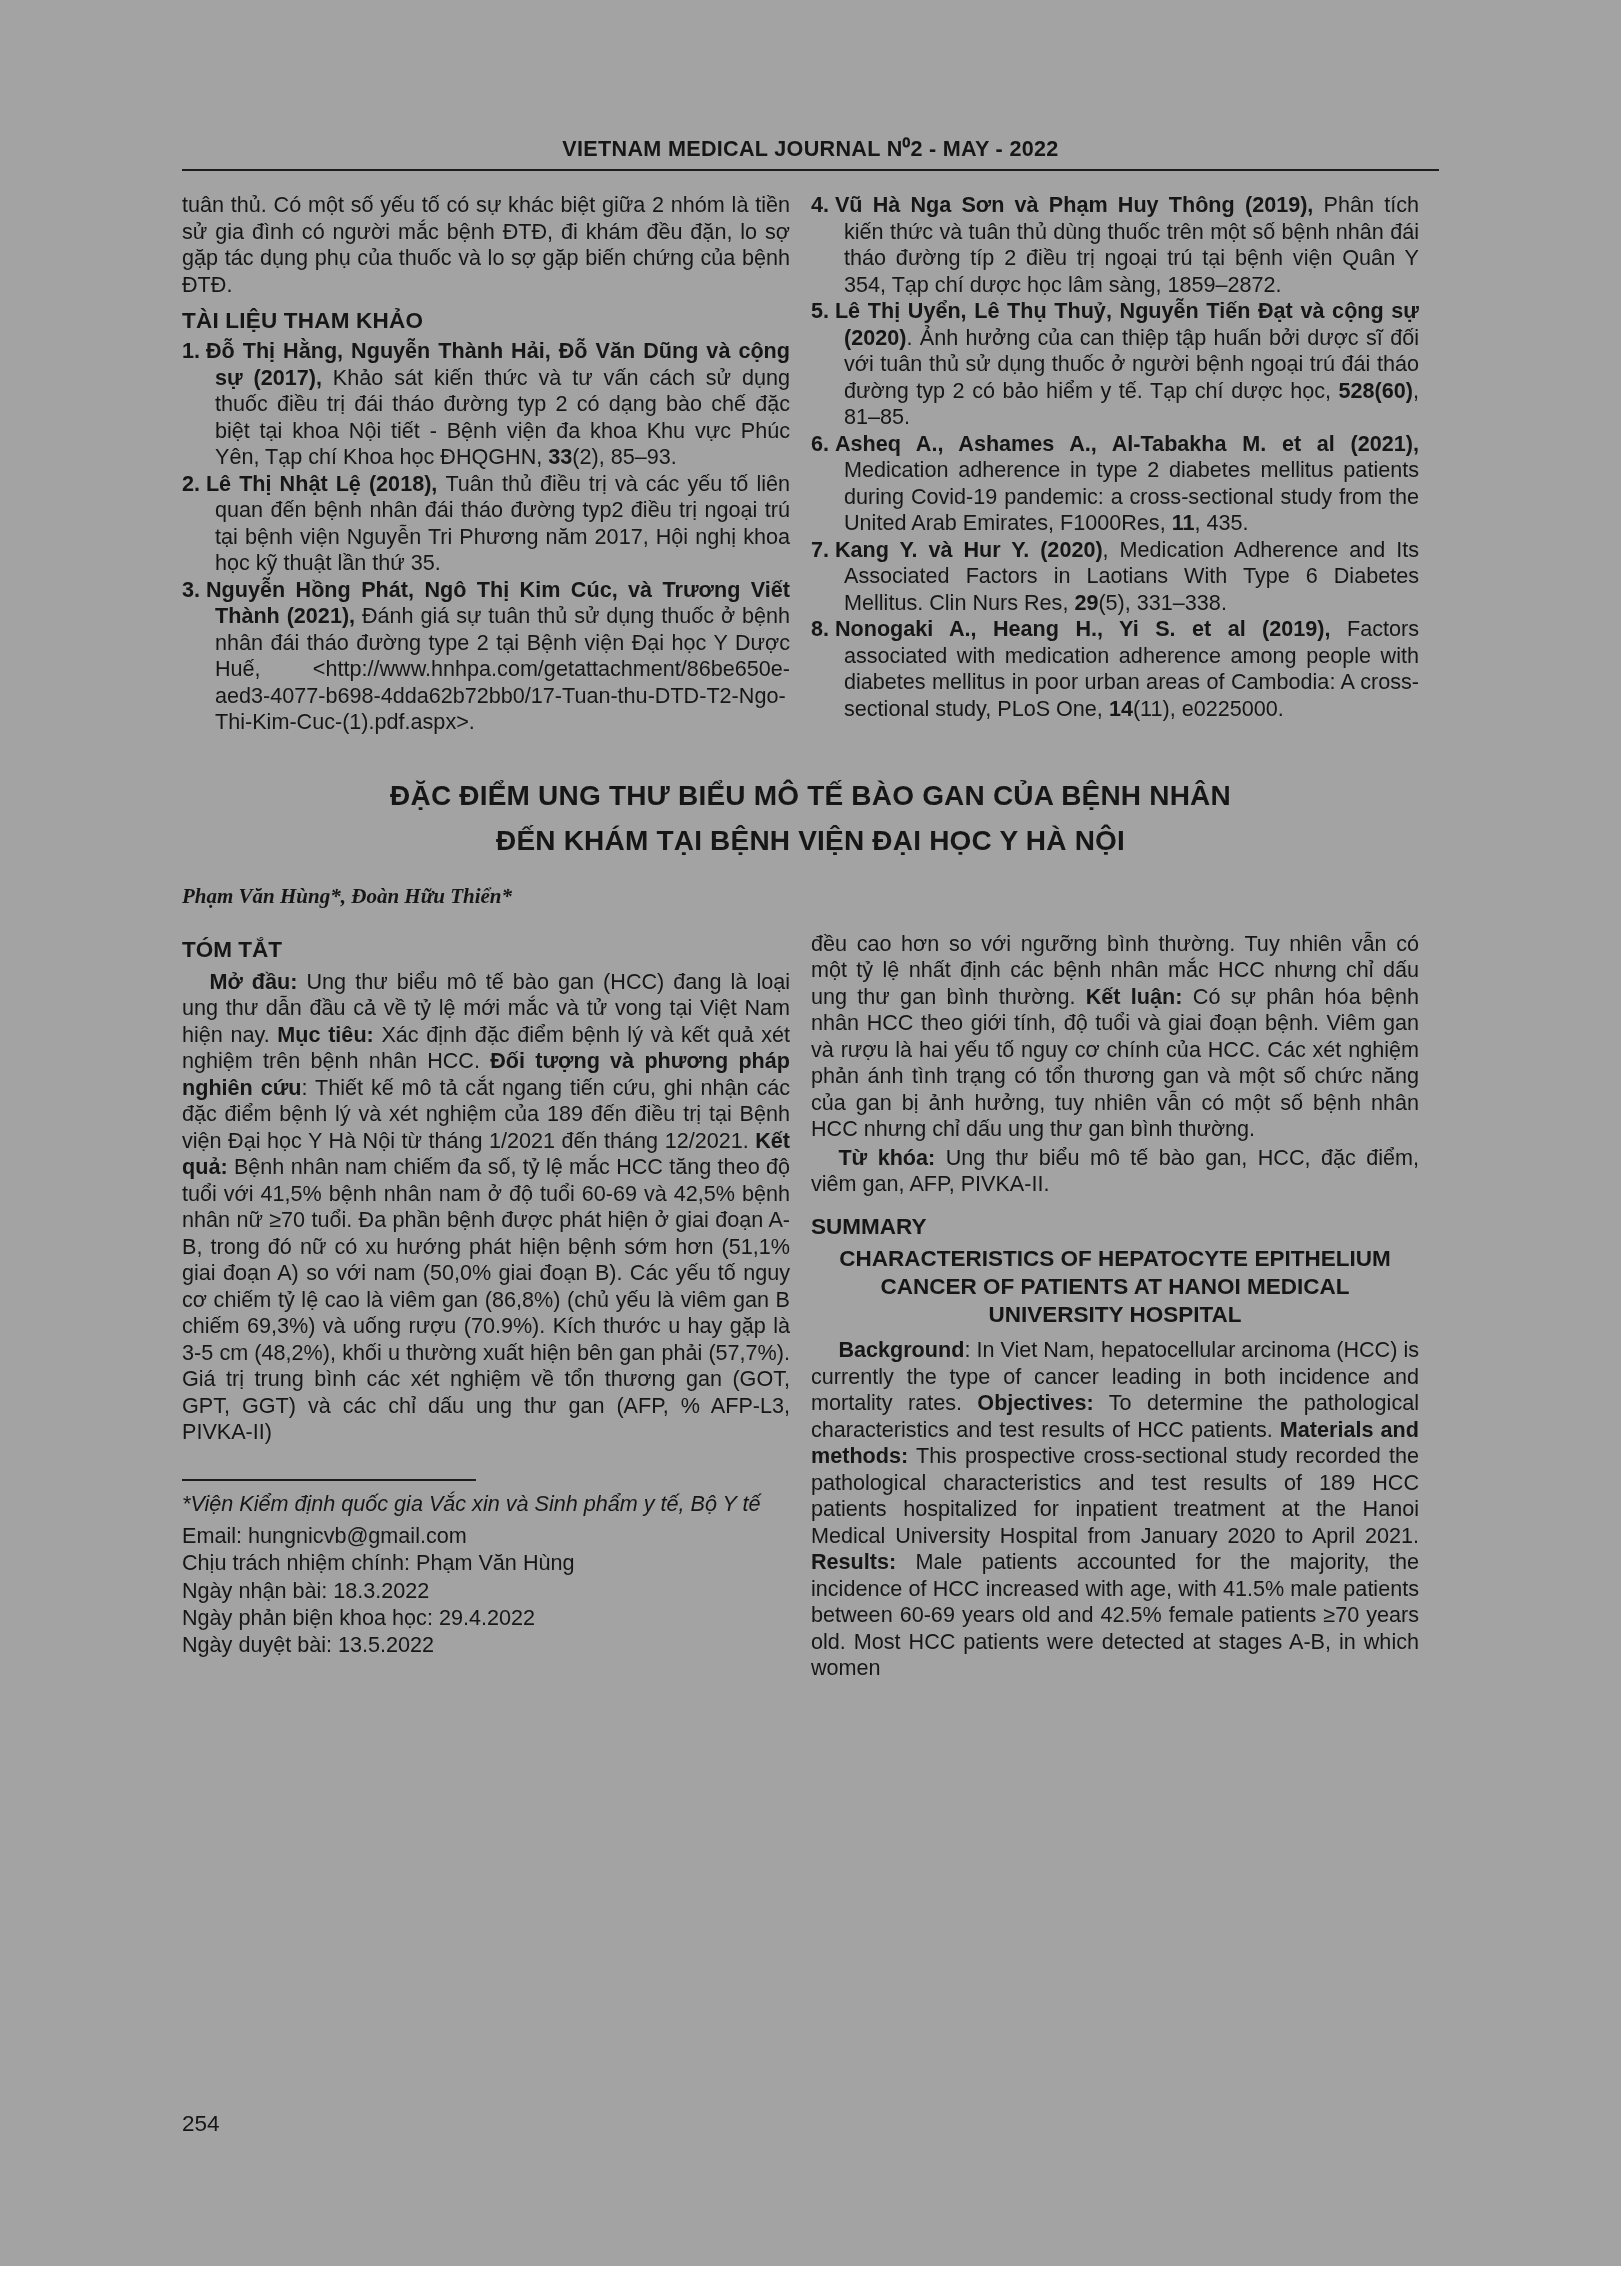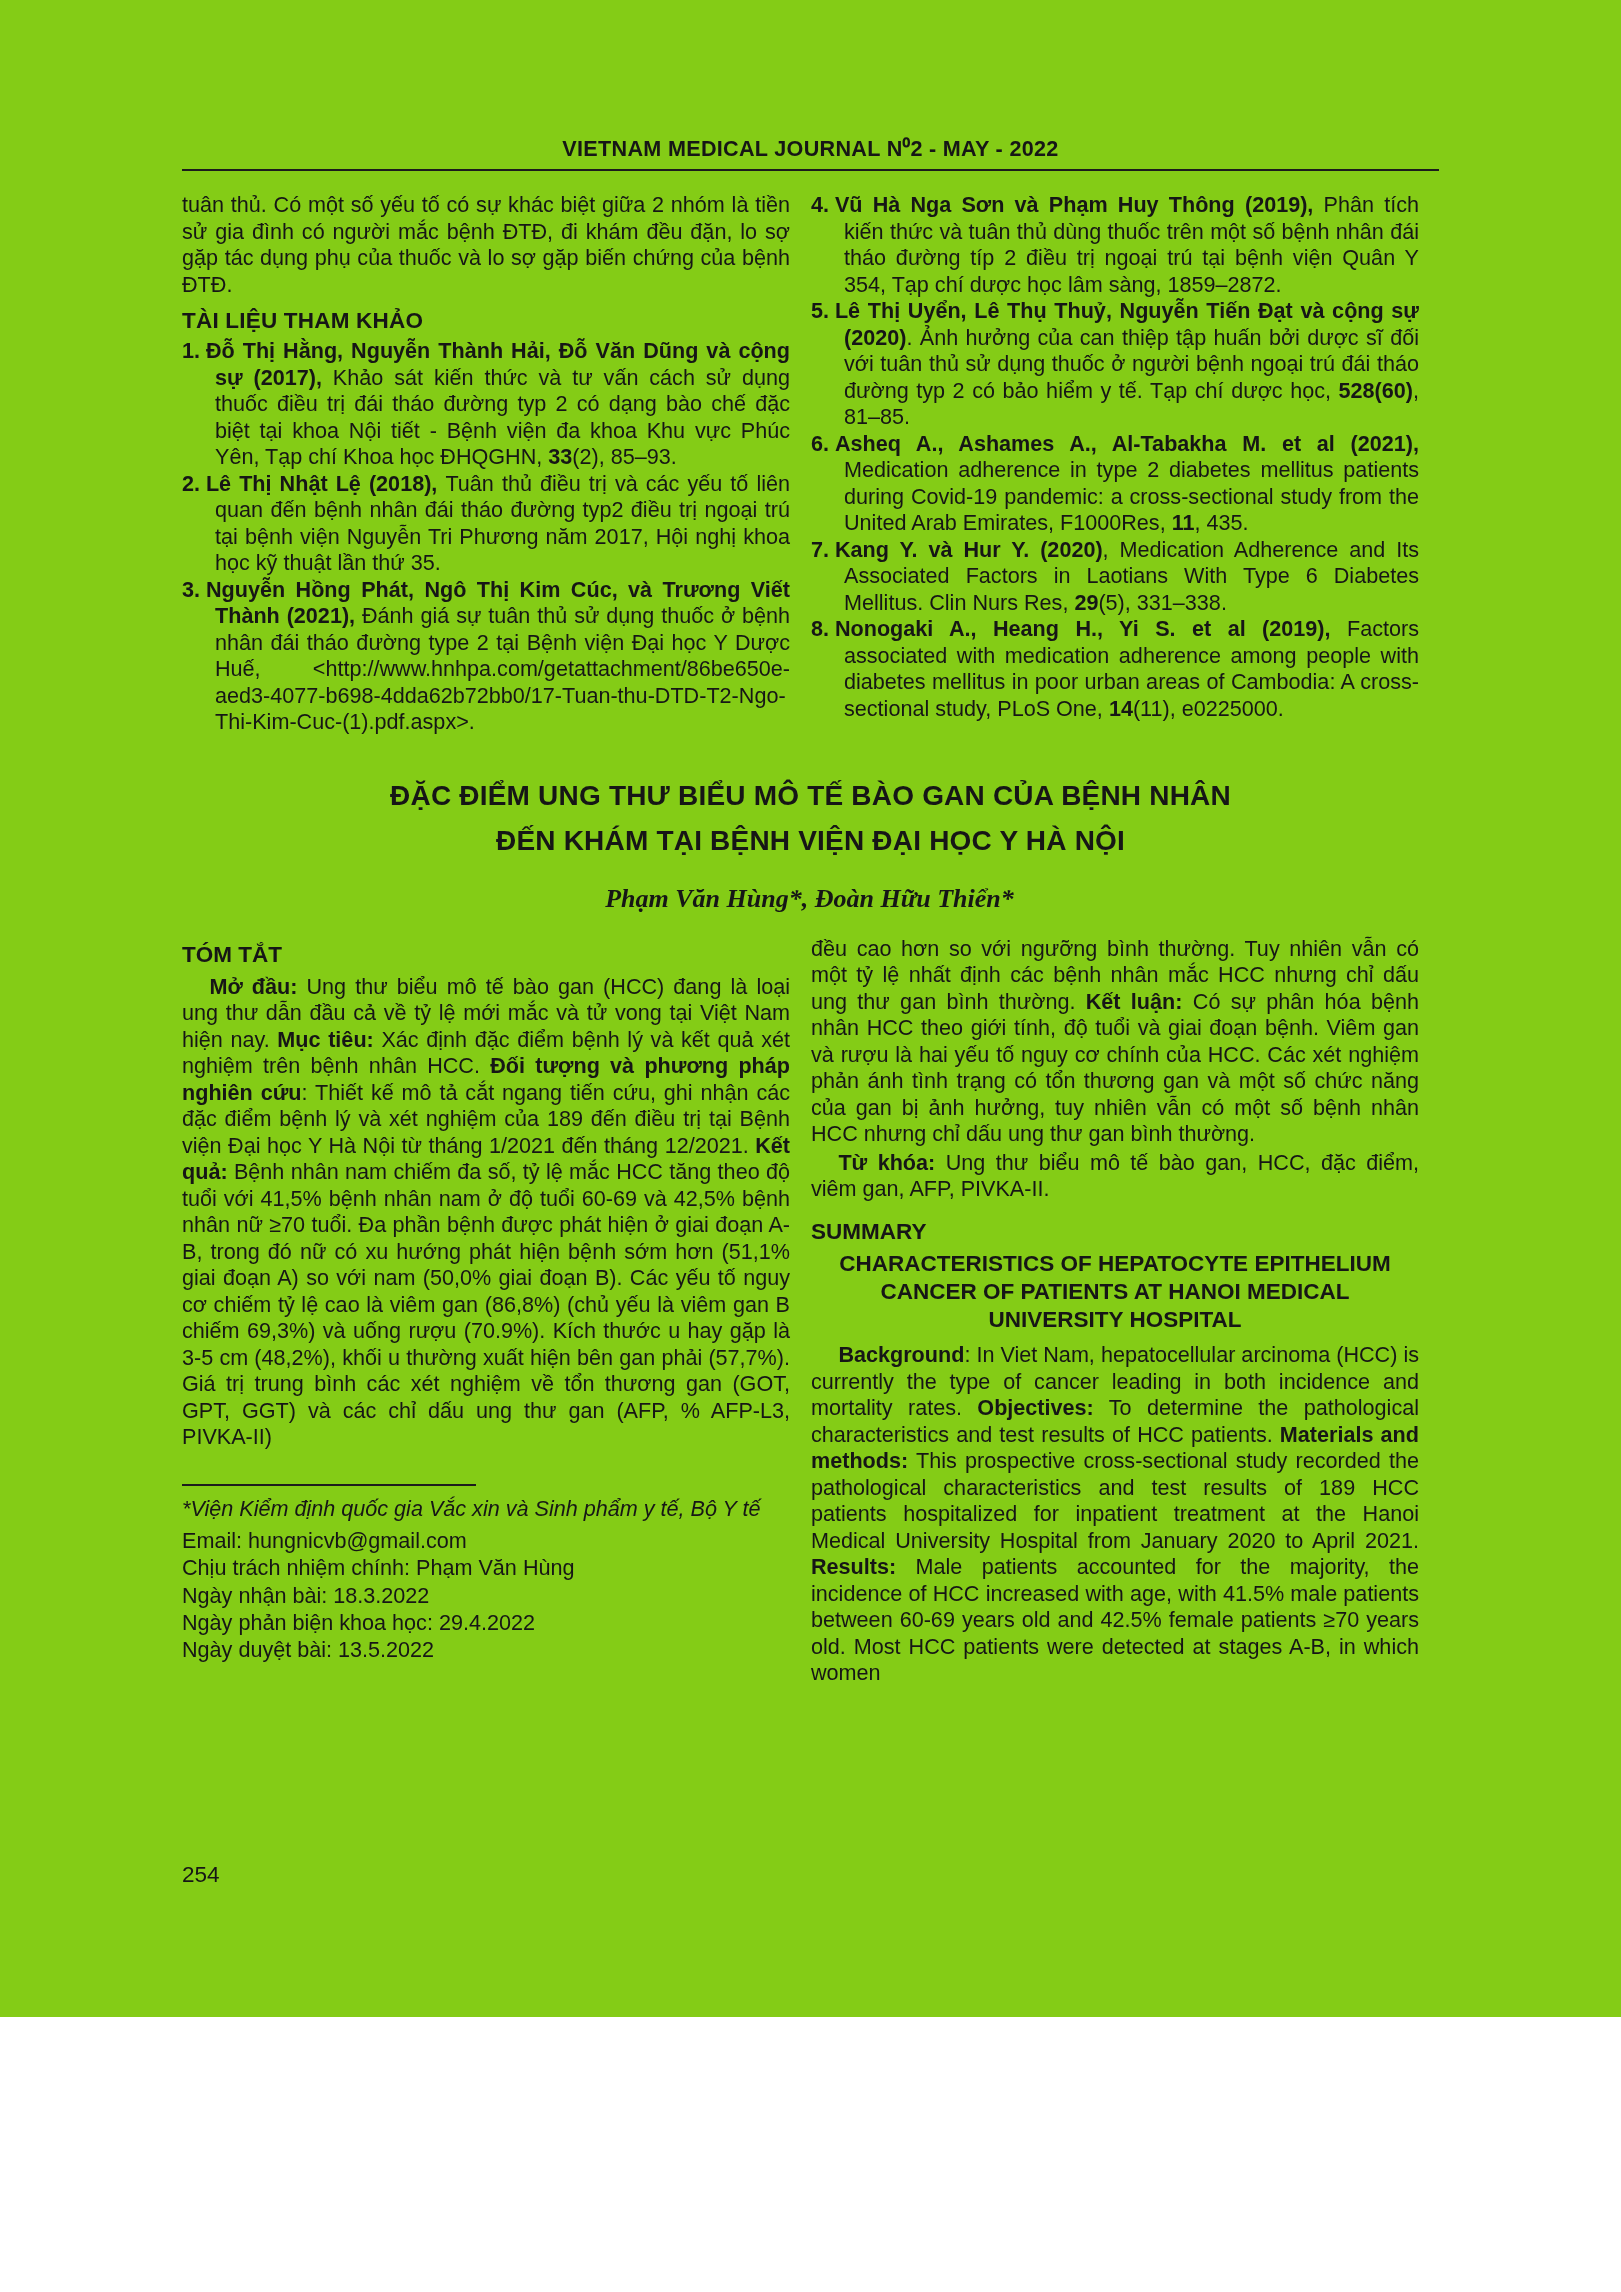--- a/index.html
+++ b/index.html
@@ -5,23 +5,23 @@
   * { box-sizing: border-box; }
   html, body { margin: 0; padding: 0; }
   body {
     width: 1621px; min-height: 2293px;
     background: #ffffff;
     color: #161616;
     font-family: "Liberation Sans", sans-serif;
   }
   .page {
     position: relative;
-    width: 1621px; height: 2017px;
+    width: 1621px; height: 2266px;
     overflow: hidden;
-    background: #84cc16;
+    background: #a3a3a3;
   }
   .content {
     position: absolute;
     left: 182px; top: 0;
     width: 1257px;
   }
   .header-text {
     text-align: center;
     font-weight: bold;
     font-size: 21.6px;
@@ -65,25 +65,25 @@
   .i { }
   .article-title {
     text-align: center;
     font-weight: bold;
     font-size: 28px;
     line-height: 45px;
     margin-top: 37px;
     letter-spacing: 0.2px;
   }
   .authors {
-    text-align: center;
+    text-align: left;
     font-family: "Liberation Serif", serif;
     font-style: italic;
     font-weight: bold;
-    font-size: 26px;
+    font-size: 21px;
     margin-top: 21.6px;
     padding-right: 2px;
   }
   .abstract-heading, .summary-heading {
     font-size: 22.5px;
     font-weight: bold;
     margin: 5.9px 0 5.9px 0;
   }
   .summary-heading { margin-top: 15.7px; }
   .summary-title {

